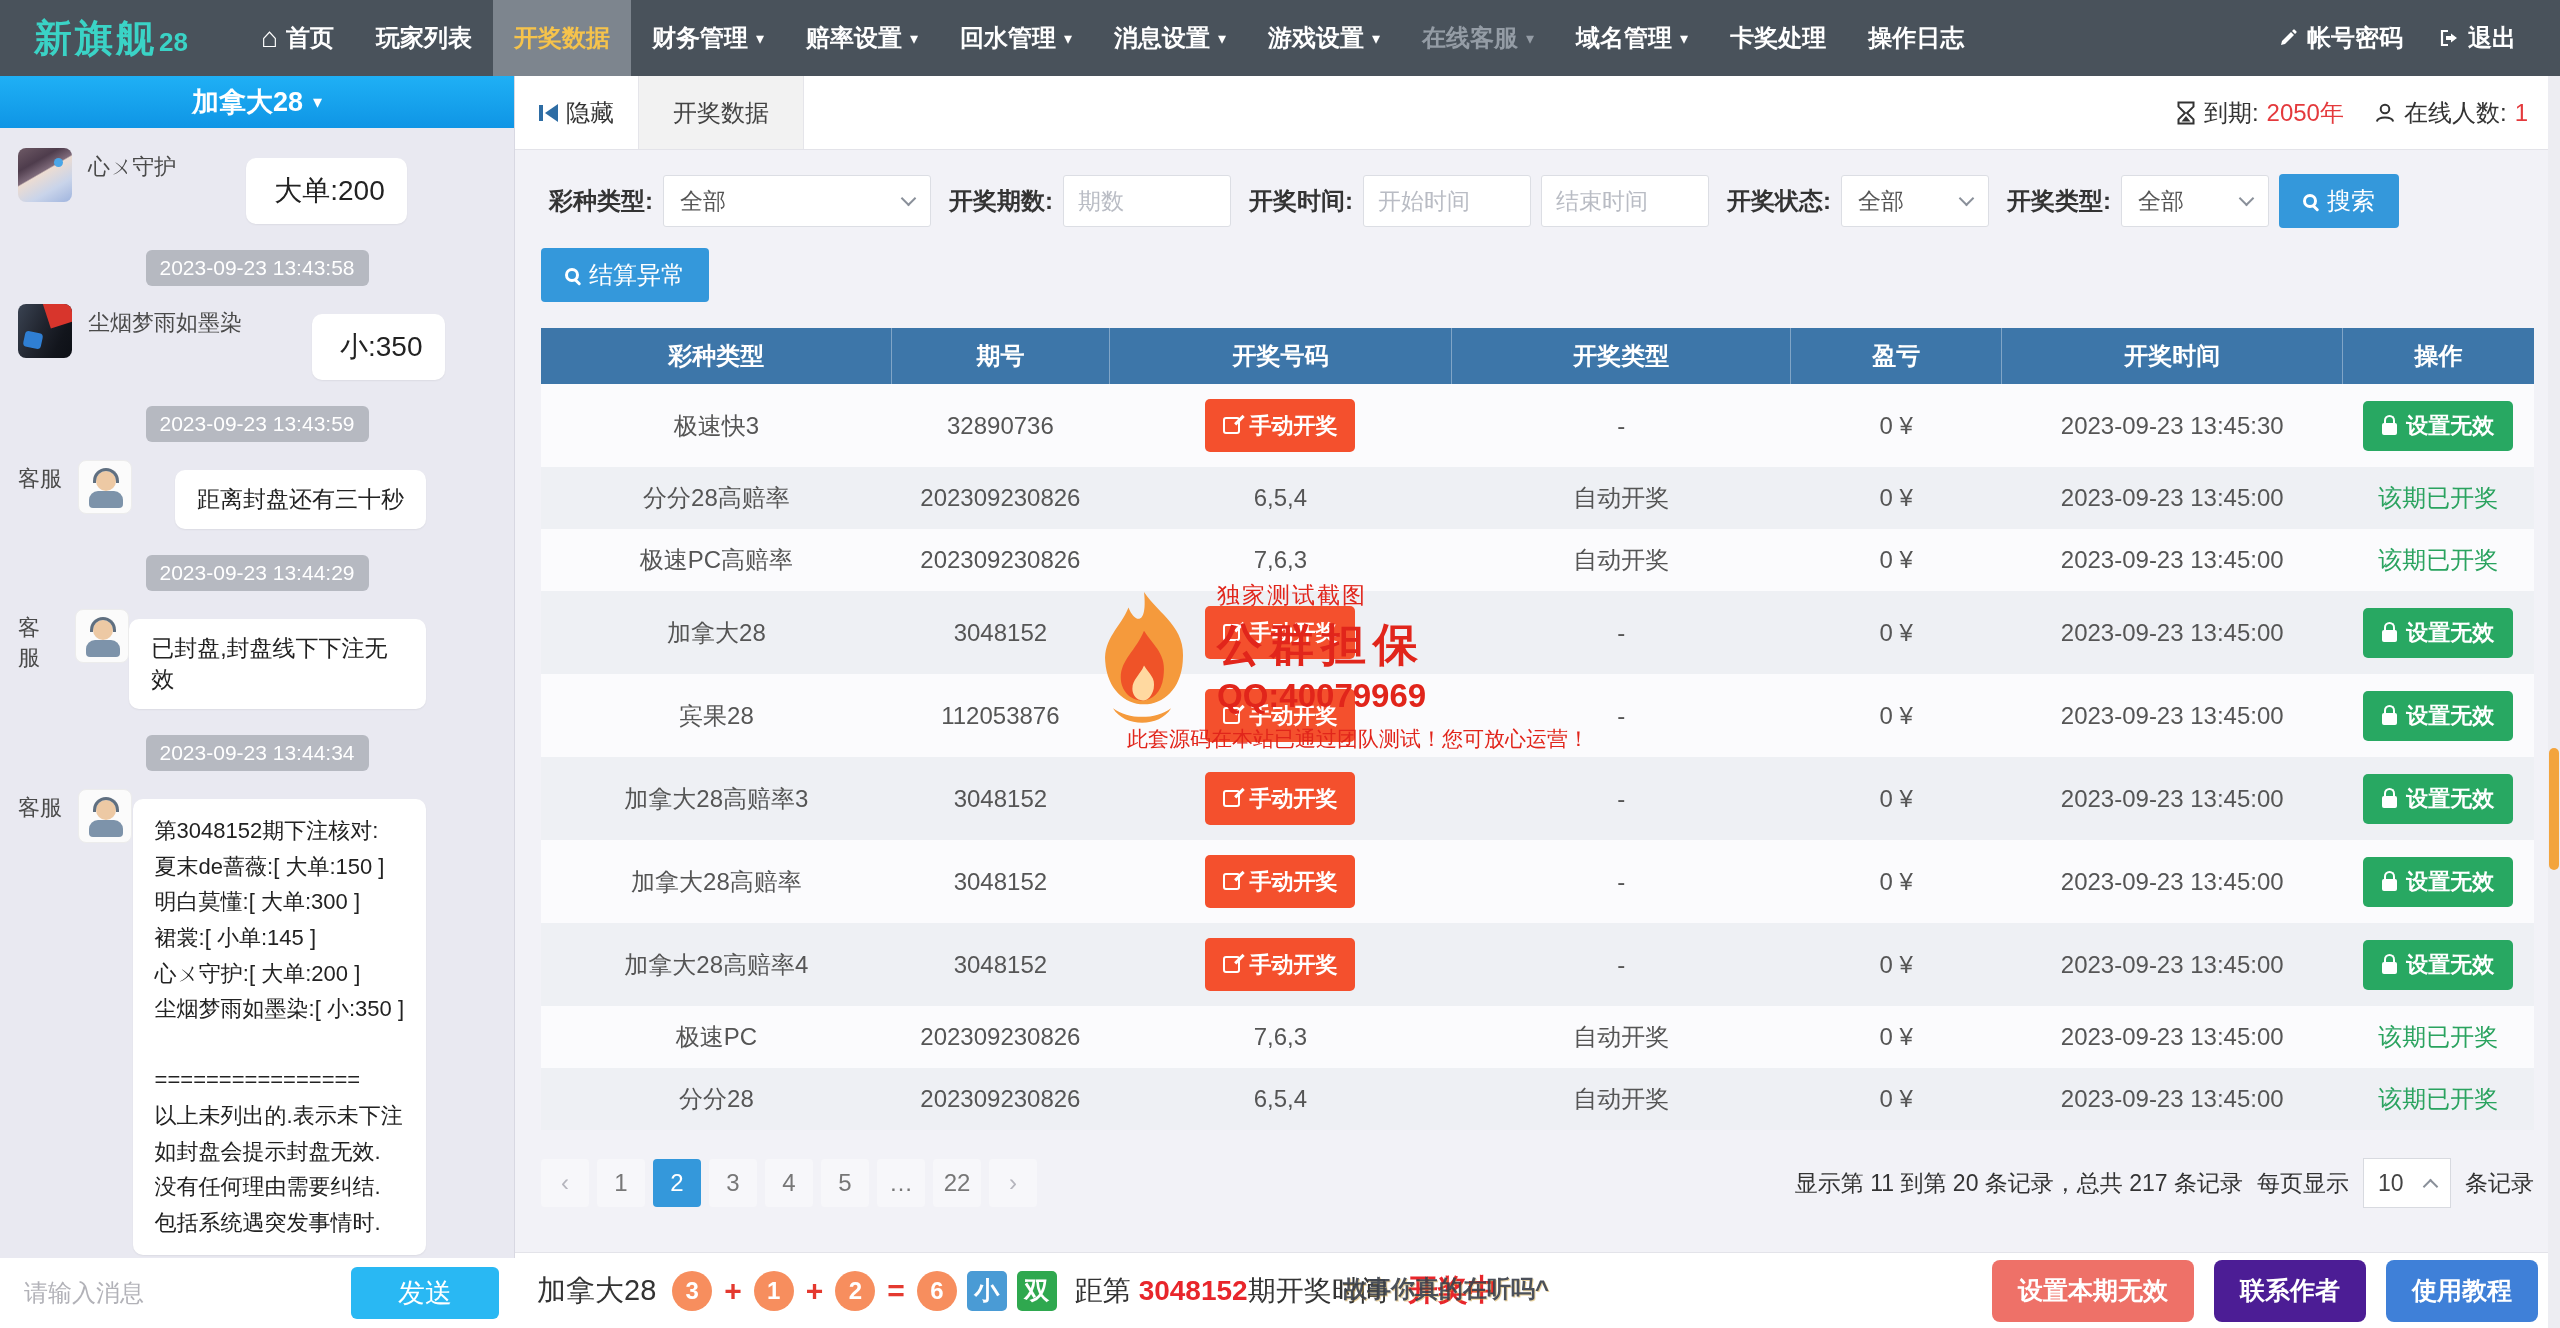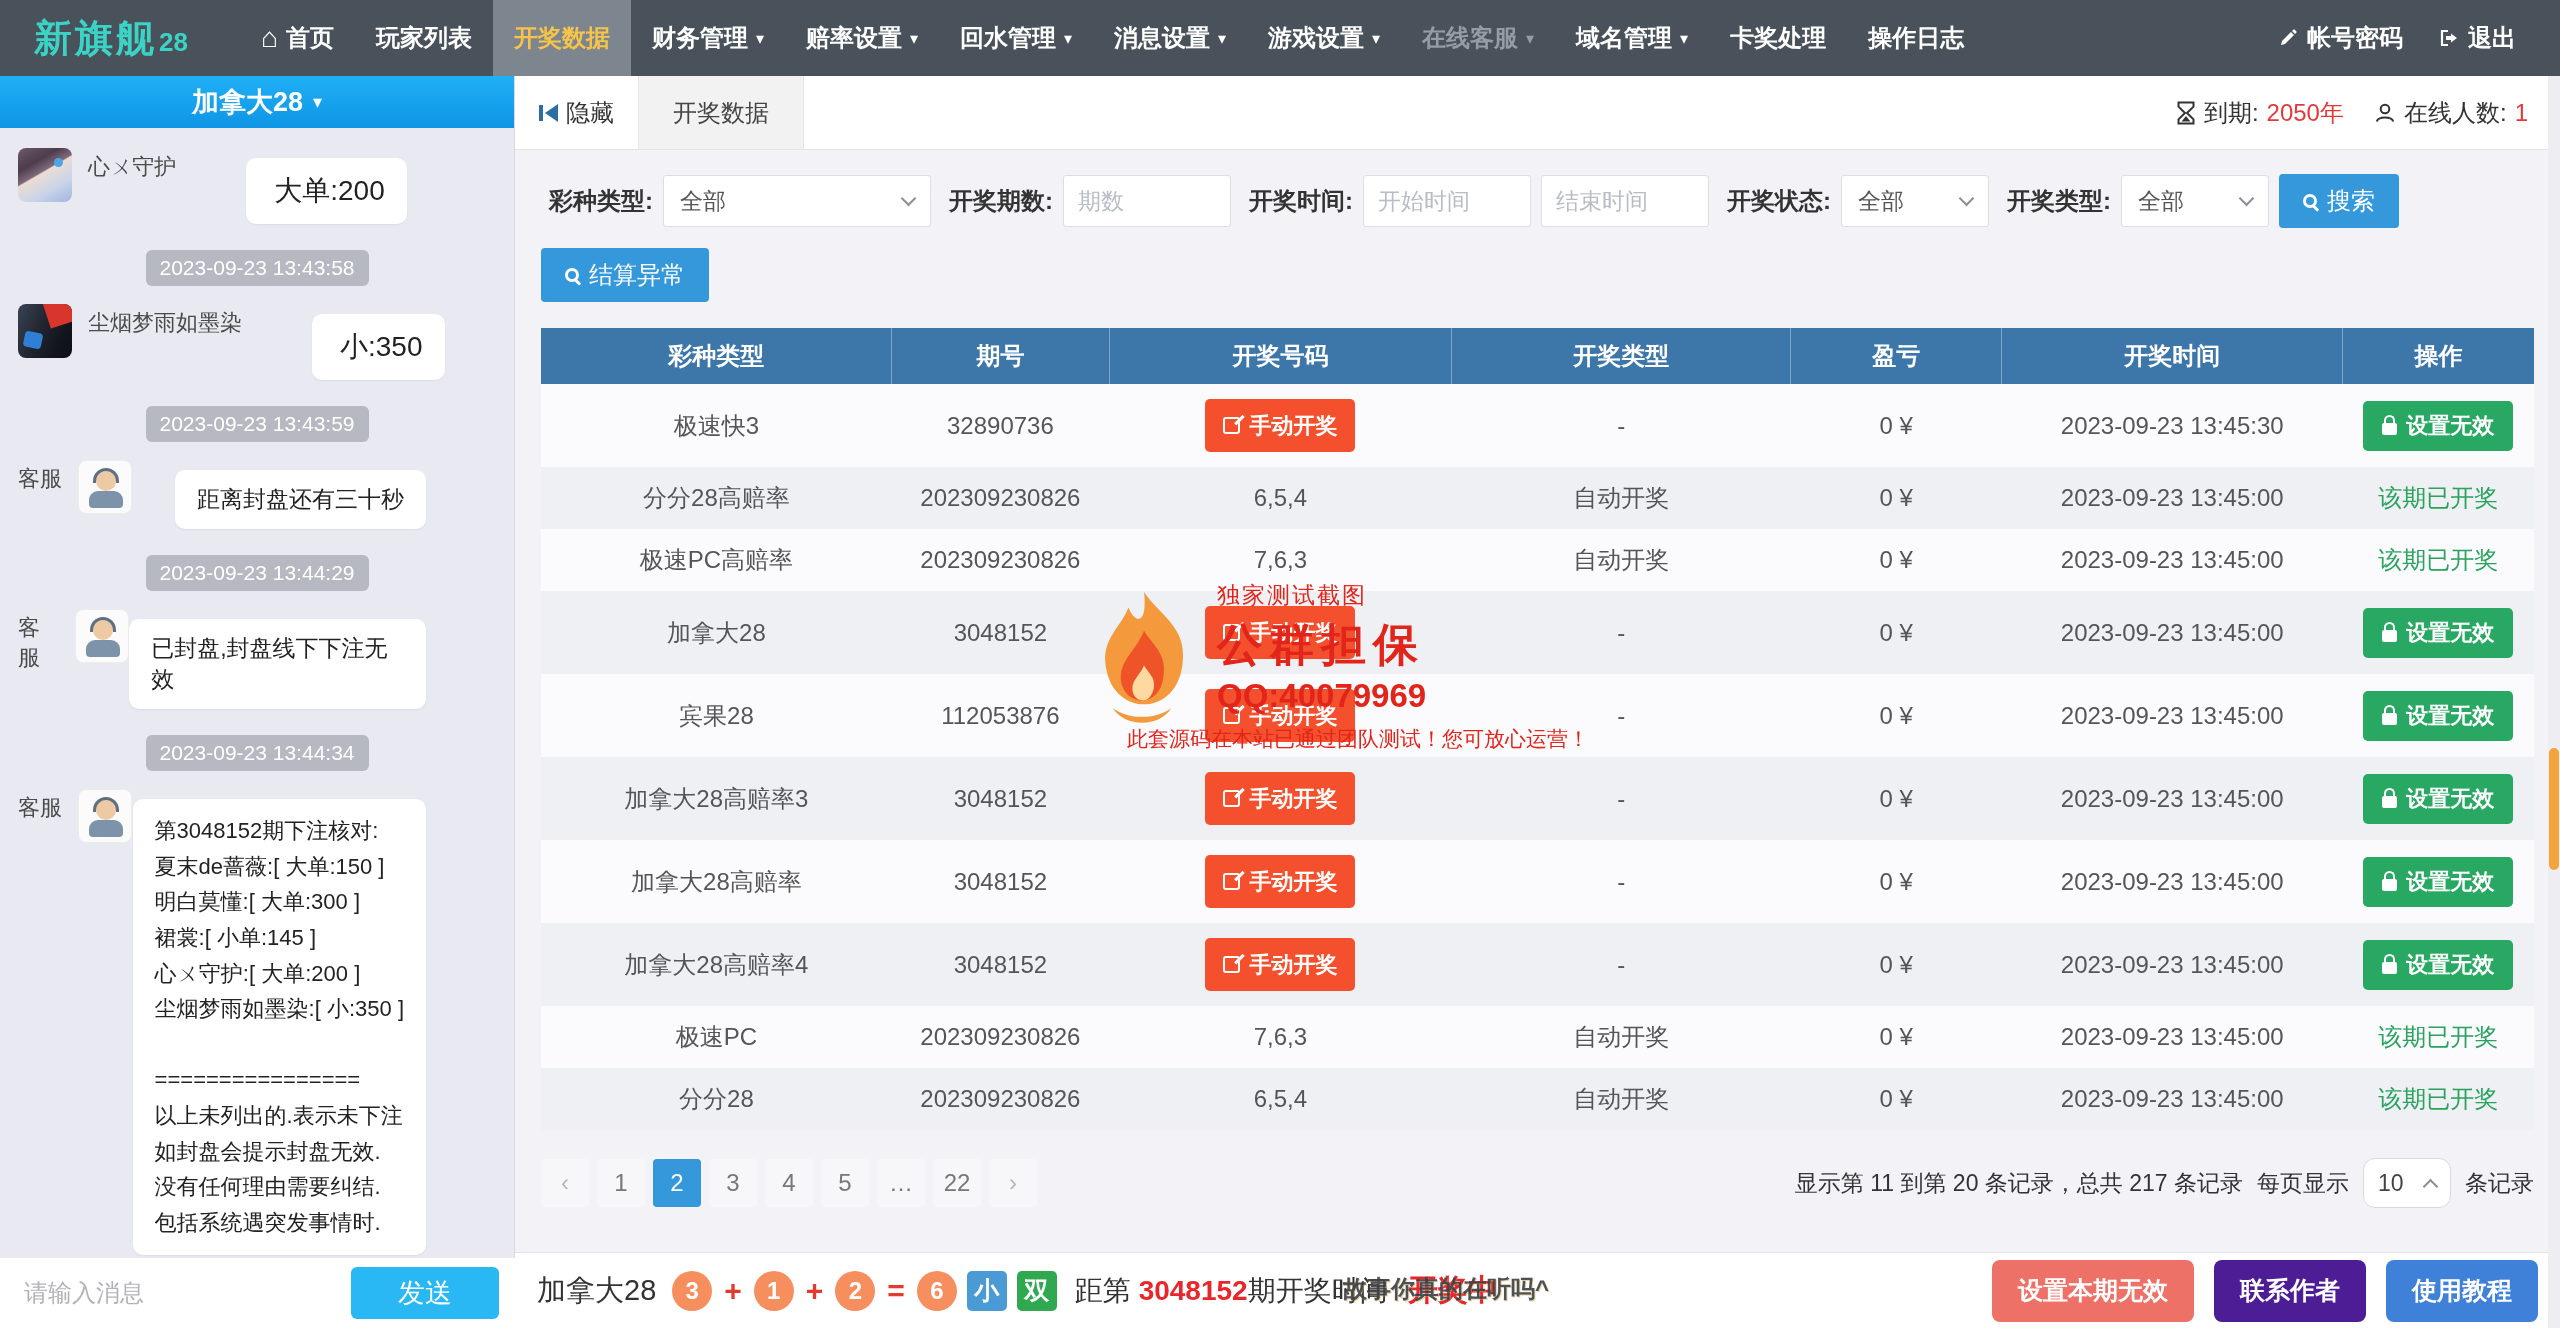--- a/index.html
+++ b/index.html
@@ -95,21 +95,21 @@
   .icon-lock { width:15px; height:12px; background:#fff; border-radius:2px; position:relative; display:inline-block; margin-right:9px; margin-top:6px; }
   .icon-lock::before { content:""; position:absolute; width:7px; height:8px; border:2.5px solid #fff; border-bottom:none; border-radius:6px 6px 0 0; top:-8px; left:1.5px; }
   .done-text { color:#2aa35f; font-size:24px; }
 
   .pager-row { margin-top:28px; display:flex; align-items:center; }
   .pages { display:flex; align-items:center; gap:8px; }
   .page-btn { min-width:48px; height:48px; display:inline-flex; align-items:center; justify-content:center; font-size:24px; color:#777; background:#f7f7fa; border-radius:4px; cursor:pointer; padding:0 10px; }
   .page-btn.arrow { color:#b5b5bd; }
   .page-btn.active { background:#3498db; color:#fff; }
   .pager-info { margin-left:auto; display:flex; align-items:center; gap:14px; font-size:23px; color:#333; }
-  .per-sel { width:88px; height:50px; background:#fff; border:1px solid #d8dae0; border-radius:12px; display:flex; align-items:center; justify-content:space-between; padding:8px 14px; font-size:23px; color:#444; cursor:pointer; }
+  .per-sel { width:88px; height:50px; background:#fff; border:1px solid #d8dae0; border-radius:0; display:flex; align-items:center; justify-content:space-between; padding:8px 14px; font-size:23px; color:#444; cursor:pointer; }
 
   
   .statusbar { position:absolute; bottom:0; left:0; right:0; height:76px; background:#fff; border-top:1px solid #e3e3e9; display:flex; align-items:center; padding:0 22px; gap:10px; z-index:45; }
   .sb-game { font-size:29px; color:#333; margin-right:6px; }
   .num-circle { width:40px; height:40px; border-radius:50%; background:#f78e5e; color:#fff; font-size:24px; font-weight:700; display:inline-flex; align-items:center; justify-content:center; }
   .op { color:#e4392f; font-size:30px; font-weight:700; margin:0 2px; }
   .badge { width:40px; height:40px; border-radius:5px; color:#fff; font-size:25px; font-weight:700; display:inline-flex; align-items:center; justify-content:center; }
   .badge.blue { background:#4a9bd5; } .badge.green { background:#2fa84f; }
   .sb-text { font-size:28px; color:#333; margin-left:8px; white-space:nowrap; }
   .sb-text .red { color:#e8262b; font-weight:700; }

